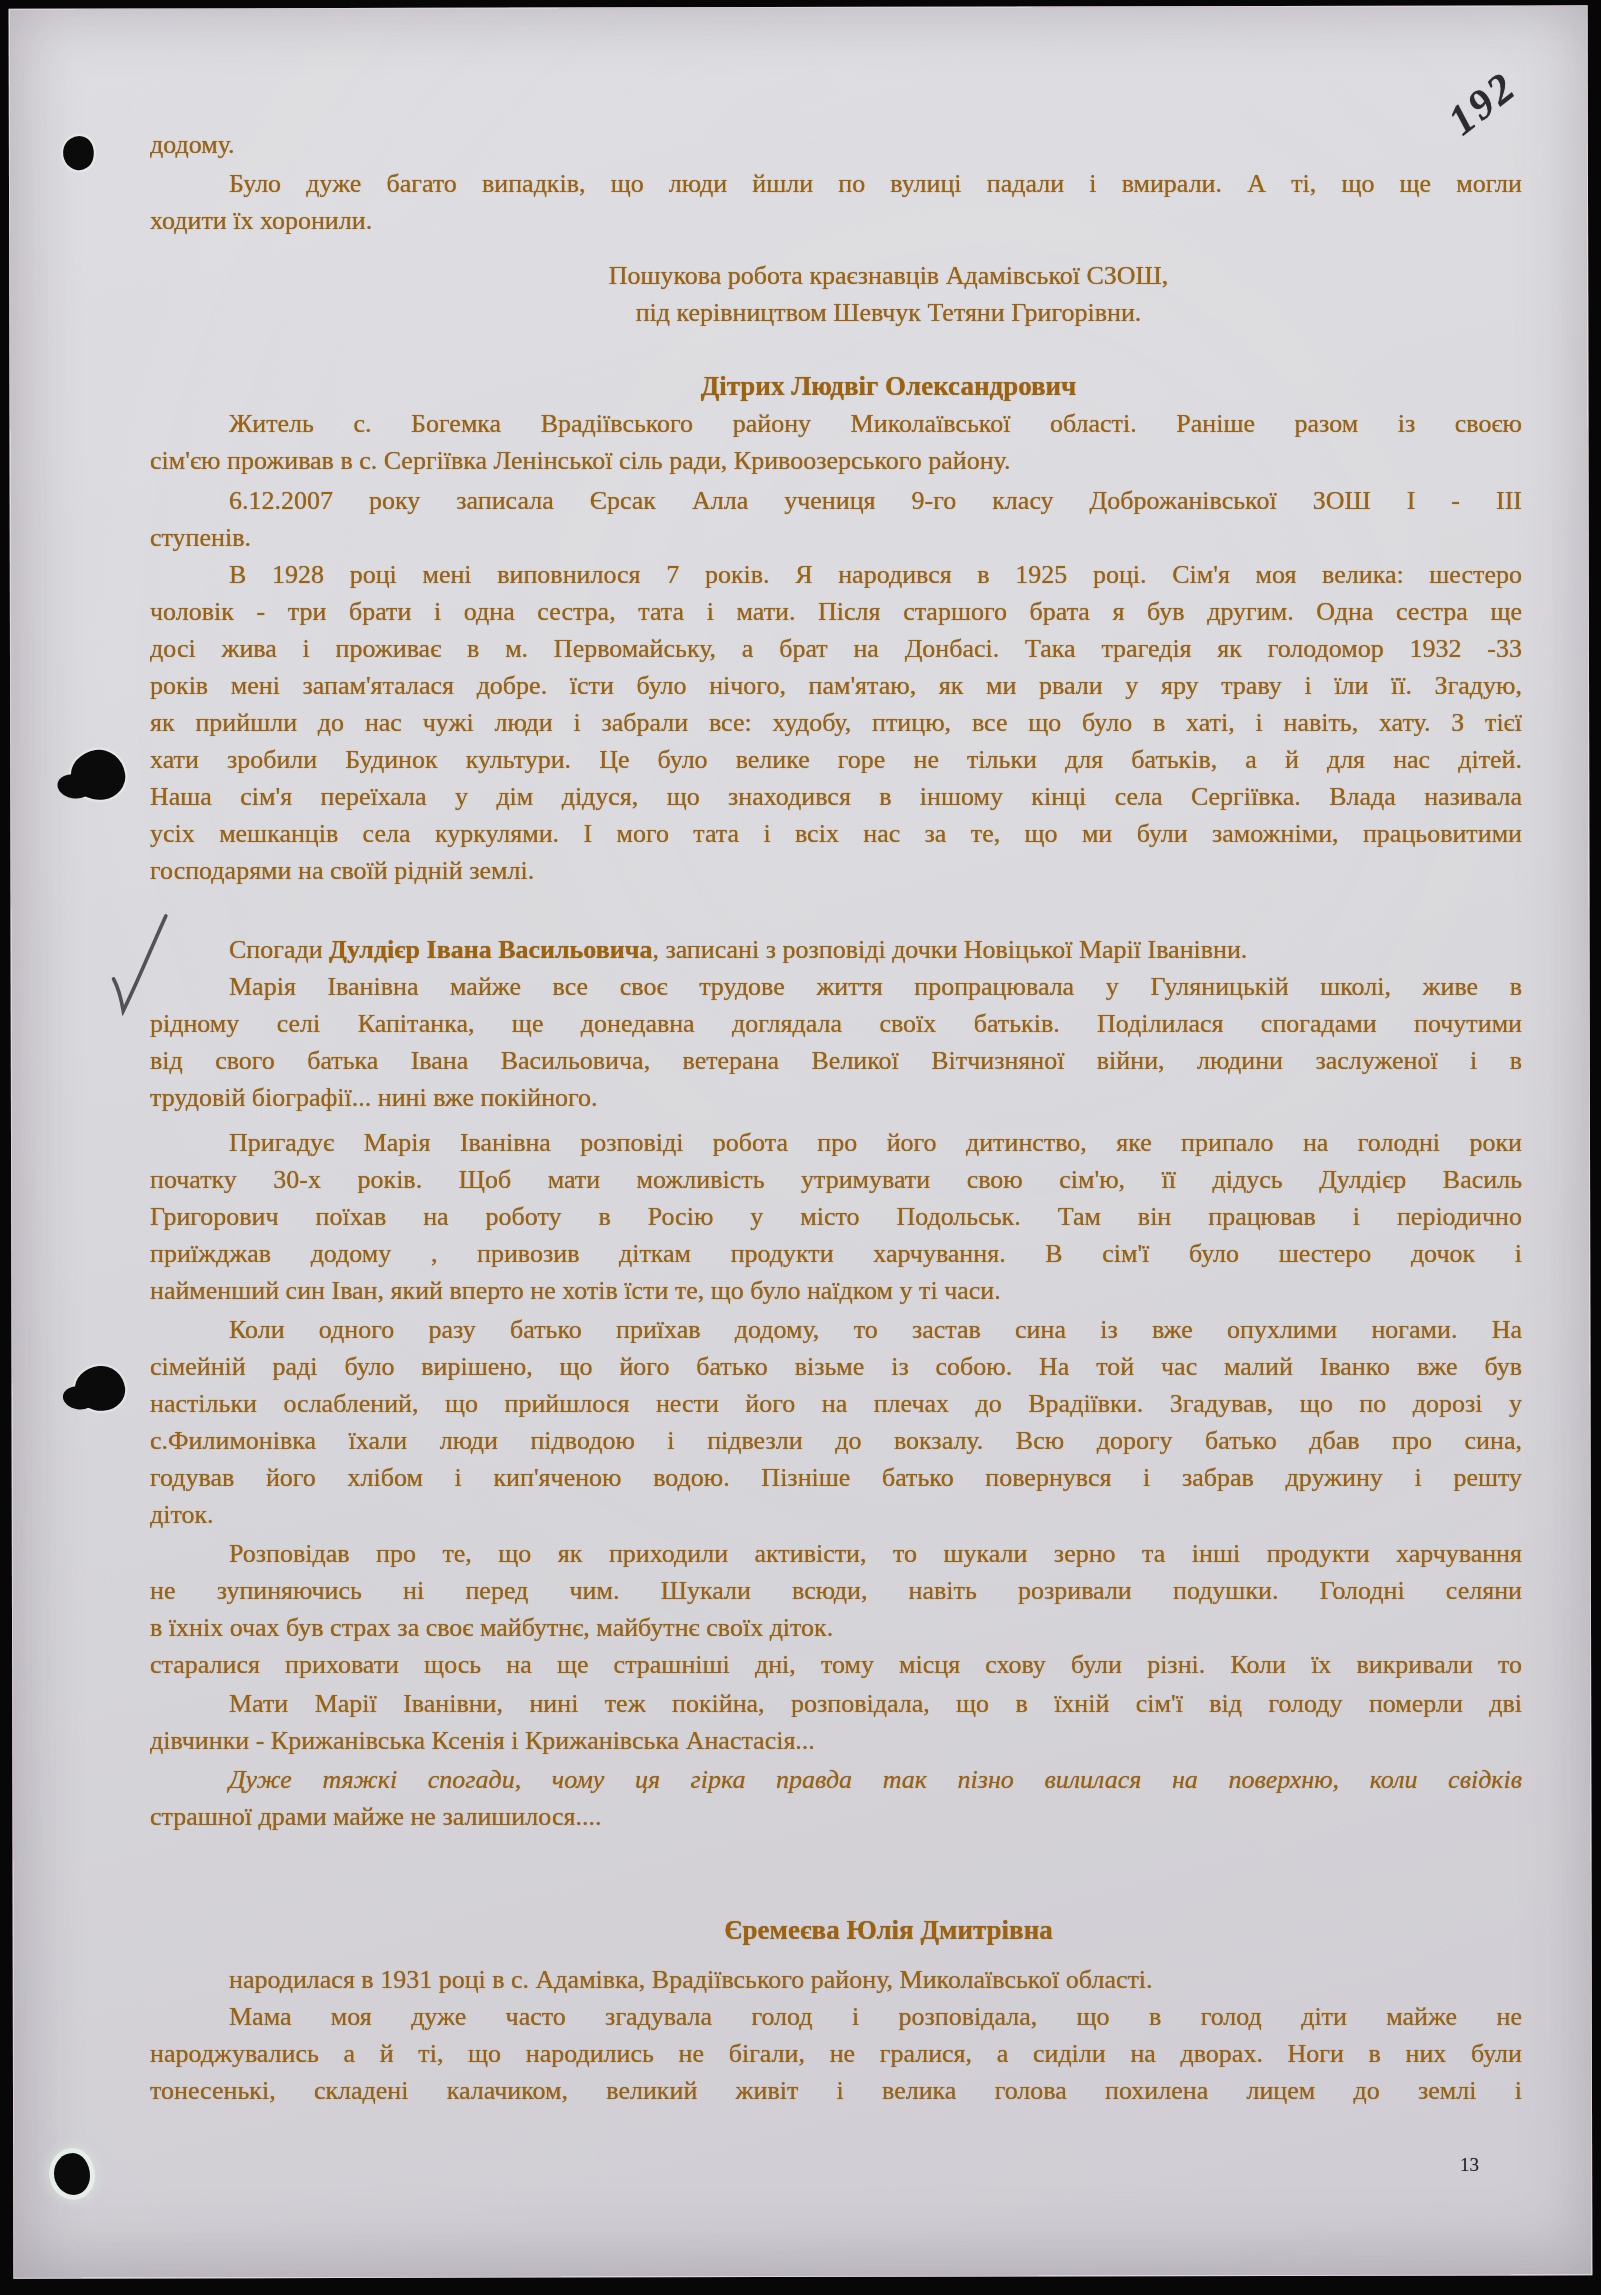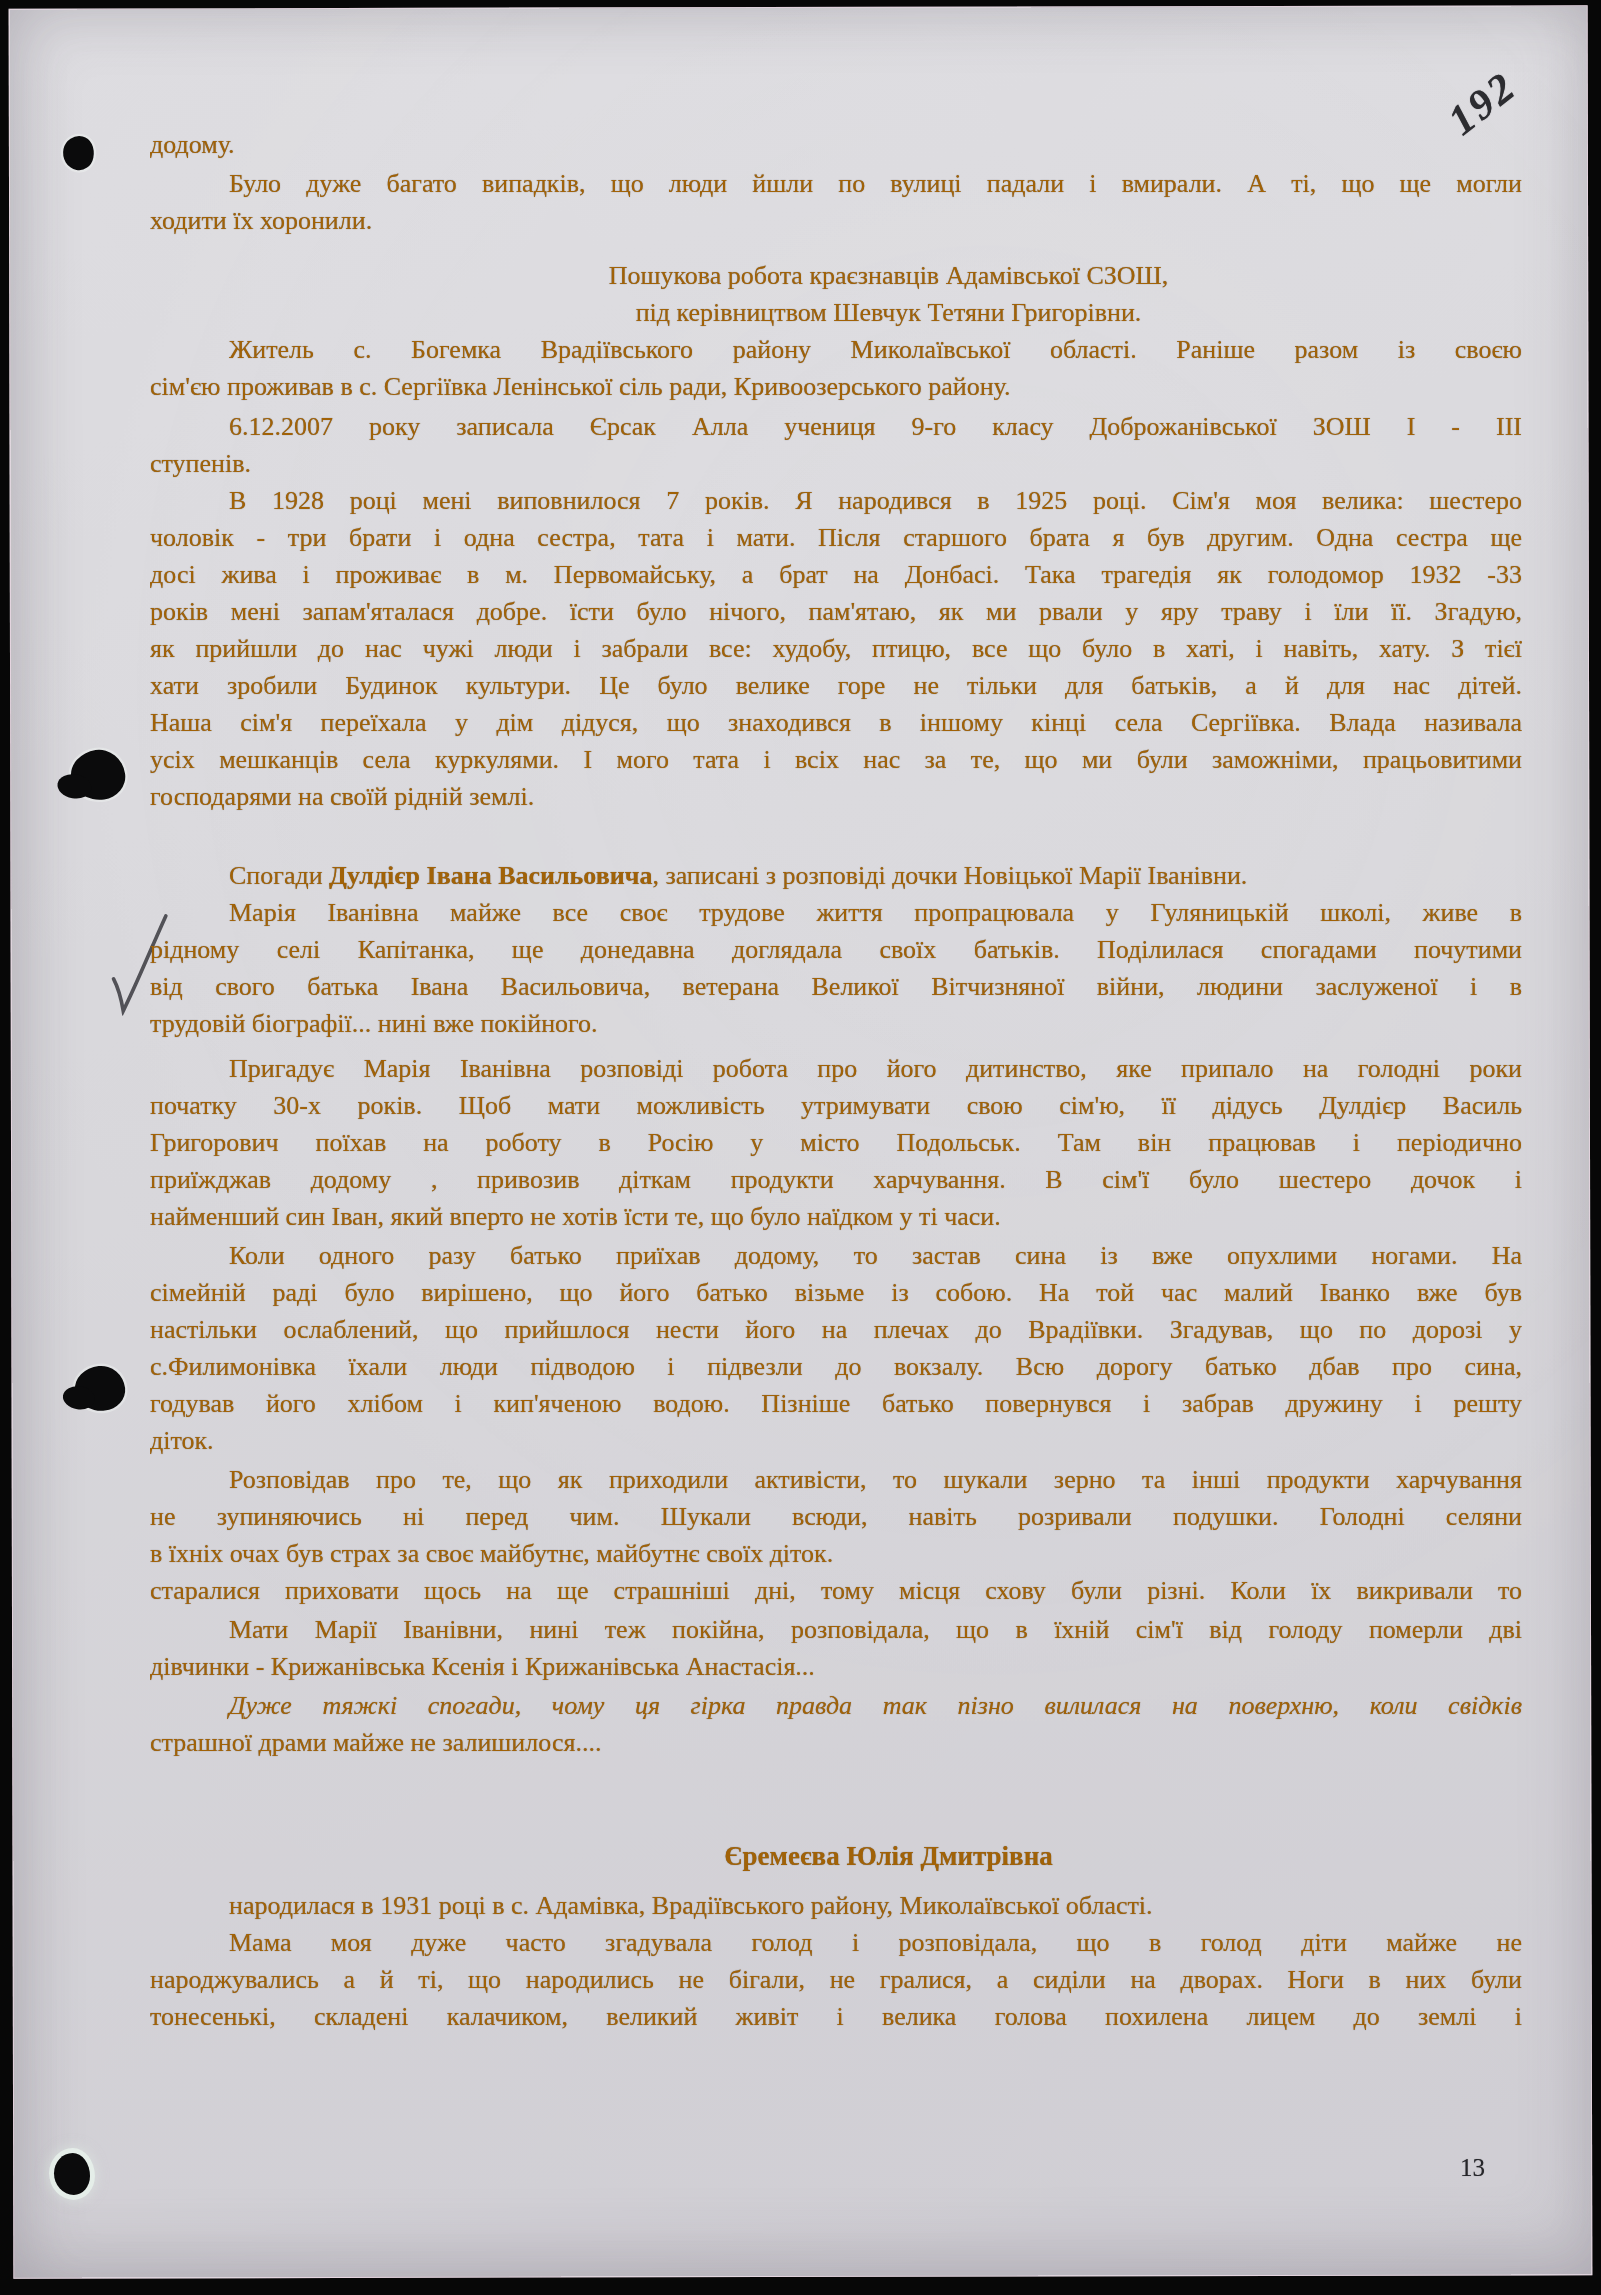--- a/index.html
+++ b/index.html
@@ -50,21 +50,21 @@
     box-shadow:0 0 0 4.9px rgba(232,242,236,0.8),0 0 11.4px 6.5px rgba(225,238,230,0.5);}
   .handwritten-number{
     position:absolute;left:1446px;top:79px;
     font-size:42px;font-style:italic;font-weight:bold;
     color:#2c2c30;transform:rotate(-38deg);
     letter-spacing:3.2px;
     text-shadow:0 0 0.8px rgba(30,30,35,0.7);
   }
   .page-number{
     position:absolute;left:1460px;top:2154px;
-    font-size:25px;color:#26262a;
+    font-size:19px;color:#26262a;
     text-shadow:0 0 0.8px rgba(35,35,40,0.5);
   }
   .checkmark{
     position:absolute;left:112px;top:910px;width:52px;height:107px;
     transform:rotate(6deg);
   }
 </style>
 </head>
 <body>
 
@@ -80,20 +80,21 @@
 <svg class="checkmark" viewBox="0 0 64 132">
   <path d="M60 4 C 46 46, 34 88, 20 126 C 15 108, 10 97, 4 88" fill="none" stroke="#3a3a40" stroke-width="4.5" stroke-linecap="round" opacity="0.85"></path>
 </svg>
 
 <div class="textcol">
     <div class="line">додому.</div>
     <div class="line justify indent" style="margin-top: 2.4px;">Було дуже багато випадків, що люди йшли по вулиці падали і вмирали. А ті, що ще могли</div>
     <div class="line">ходити їх хоронили.</div>
     <div class="line center" style="margin-top: 18px;">Пошукова робота краєзнавців Адамівської СЗОШ,</div>
     <div class="line center">під керівництвом Шевчук Тетяни Григорівни.</div>
+    <div class="line center bold" style="margin-top: 37px;">Дітрих Людвіг Олександрович</div>
     <div class="line justify indent">Житель с. Богемка Врадіївського району Миколаївської області. Раніше разом із своєю</div>
     <div class="line">сім'єю проживав в с. Сергіївка Ленінської сіль ради, Кривоозерського району.</div>
     <div class="line justify indent" style="margin-top: 2.4px;">6.12.2007 року записала Єрсак Алла учениця 9-го класу Доброжанівської ЗОШ І - ІІІ</div>
     <div class="line">ступенів.</div>
     <div class="line justify indent">В 1928 році мені виповнилося 7 років. Я народився в 1925 році. Сім'я моя велика: шестеро</div>
     <div class="line justify">чоловік - три брати і одна сестра, тата і мати. Після старшого брата я був другим. Одна сестра ще</div>
     <div class="line justify">досі жива і проживає в м. Первомайську, а брат на Донбасі. Така трагедія як голодомор 1932 -33</div>
     <div class="line justify">років мені запам'яталася добре. їсти було нічого, пам'ятаю, як ми рвали у яру траву і їли її. Згадую,</div>
     <div class="line justify">як прийшли до нас чужі люди і забрали все: худобу, птицю, все що було в хаті, і навіть, хату. З тієї</div>
     <div class="line justify">хати зробили Будинок культури. Це було велике горе не тільки для батьків, а й для нас дітей.</div>

